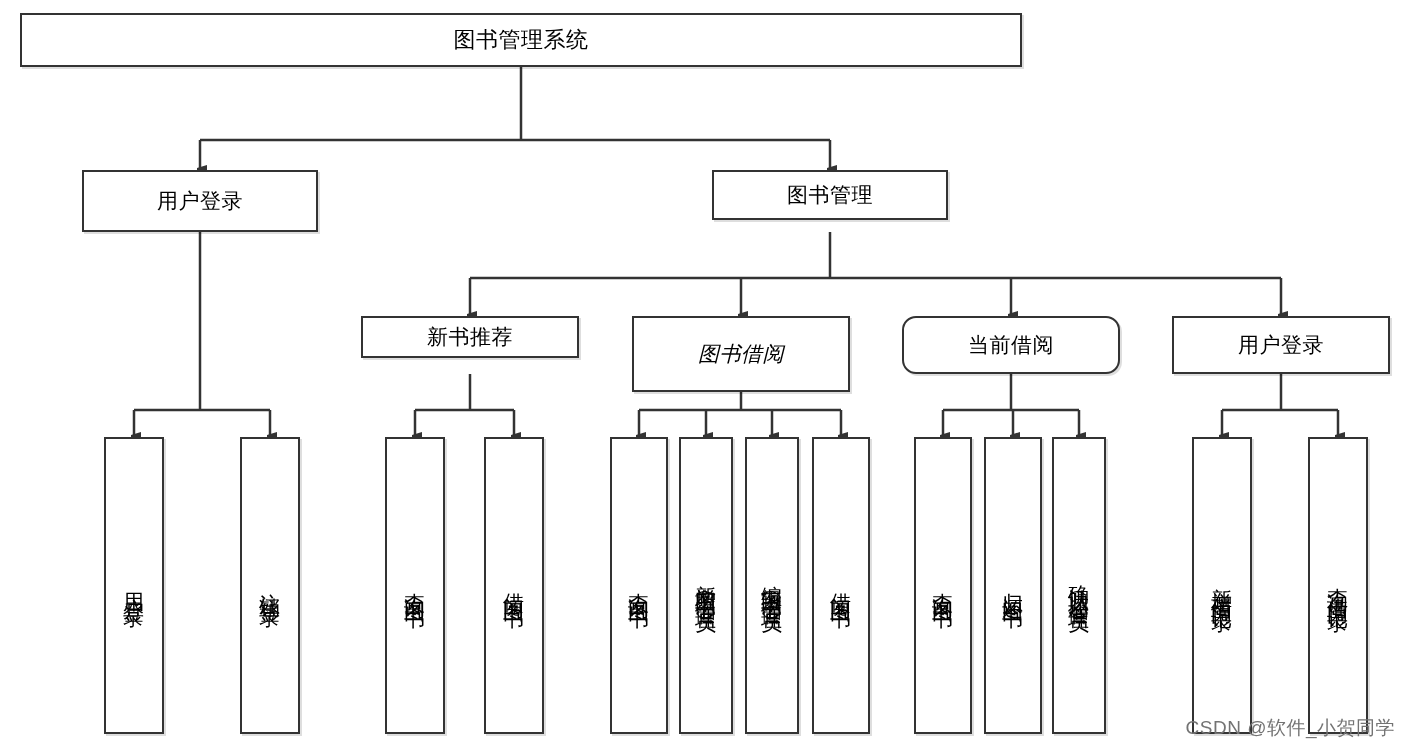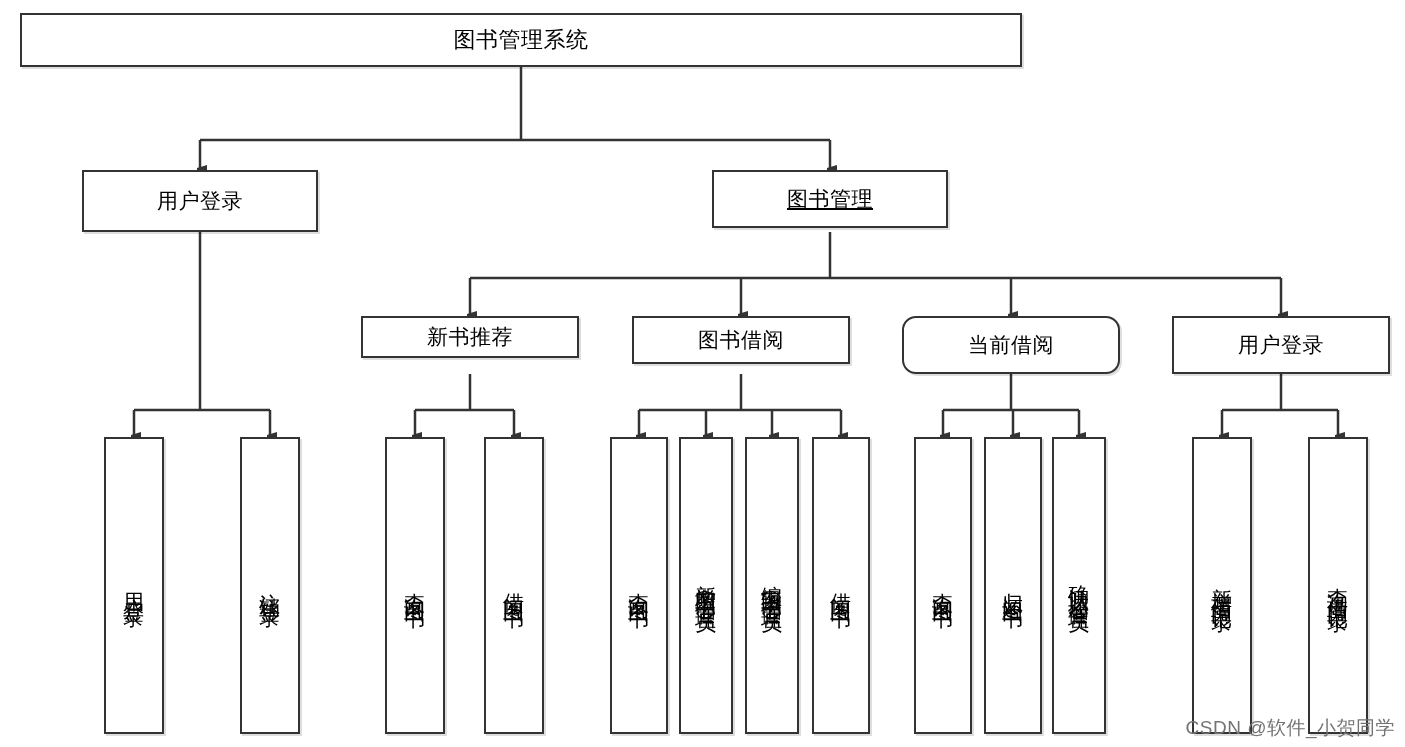--- a/index.html
+++ b/index.html
@@ -121,27 +121,27 @@
       </g>
   </svg>
 
   <div id="nodes">
       <div class="node horiz root" id="node-root" style="left: 20px; top: 13px; width: 1002px; height: 54px;">
         <span class="lbl">图书管理系统</span>
       </div>
       <div class="node horiz" id="node-user_login" style="left: 82px; top: 170px; width: 236px; height: 62px;">
         <span class="lbl">用户登录</span>
       </div>
-      <div class="node horiz" id="node-book_manage" style="left: 712px; top: 170px; width: 236px; height: 58px; text-decoration: underline;">
+      <div class="node horiz" id="node-book_manage" style="left: 712px; top: 170px; width: 236px; height: 50px;">
         <span class="lbl">图书管理</span>
       </div>
       <div class="node horiz" id="node-new_book_rec" style="left: 361px; top: 316px; width: 218px; height: 42px;">
         <span class="lbl">新书推荐</span>
       </div>
-      <div class="node horiz" id="node-book_borrow" style="left: 632px; top: 316px; width: 218px; height: 48px;">
+      <div class="node horiz" id="node-book_borrow" style="left: 632px; top: 316px; width: 218px; height: 76px; font-style: italic;">
         <span class="lbl">图书借阅</span>
       </div>
       <div class="node horiz" id="node-current_borrow" style="left: 902px; top: 316px; width: 218px; height: 58px; border-radius: 14px;">
         <span class="lbl">当前借阅</span>
       </div>
       <div class="node horiz" id="node-borrow_record" style="left: 1172px; top: 316px; width: 218px; height: 58px;">
         <span class="lbl">用户登录</span>
       </div>
       <div class="node vert" id="node-leaf_user_login" style="left: 104px; top: 437px; width: 60px; height: 297px;">
         <span class="lbl">用户登录</span>

